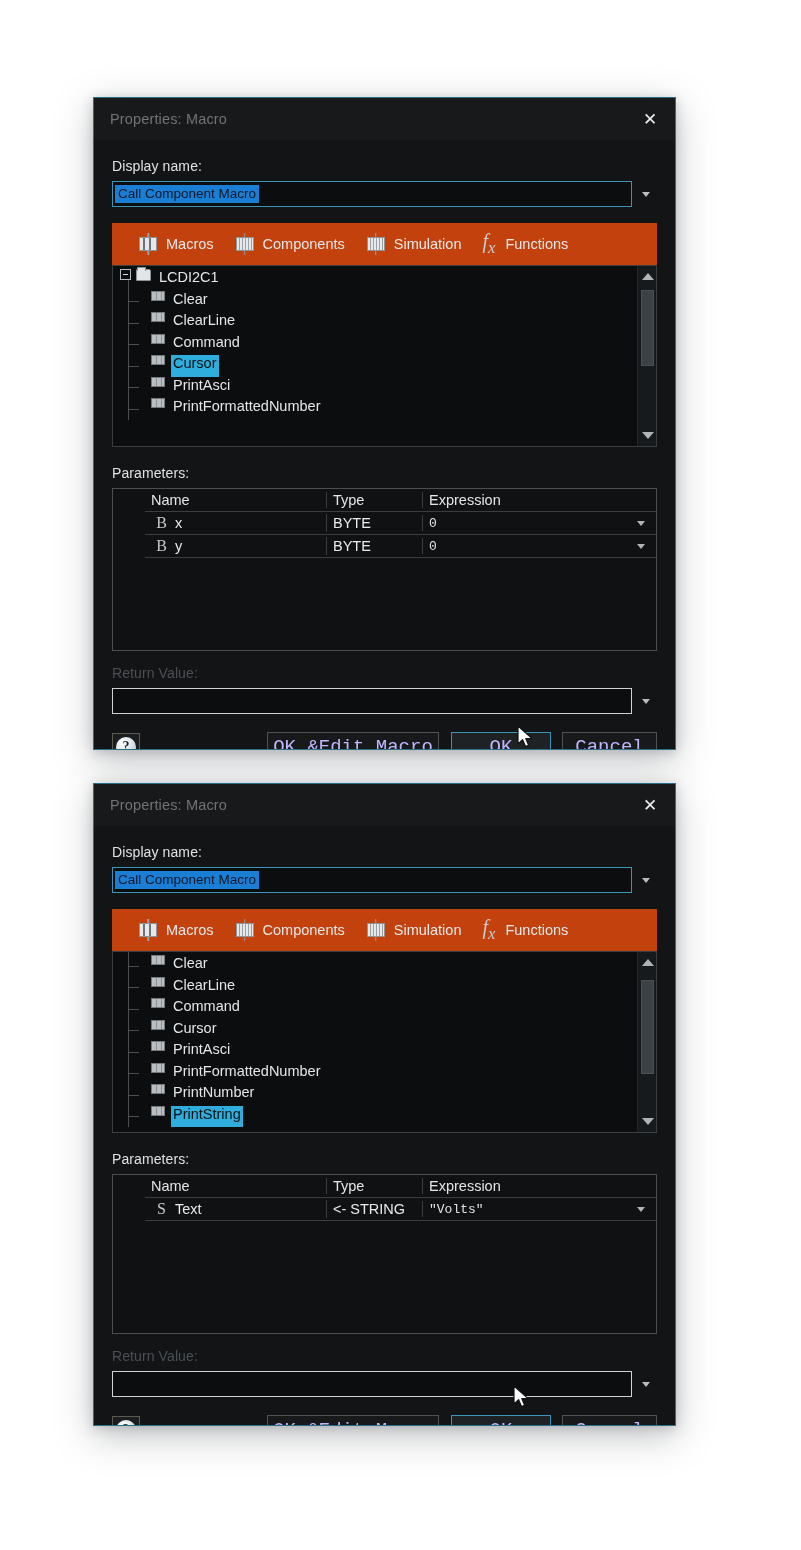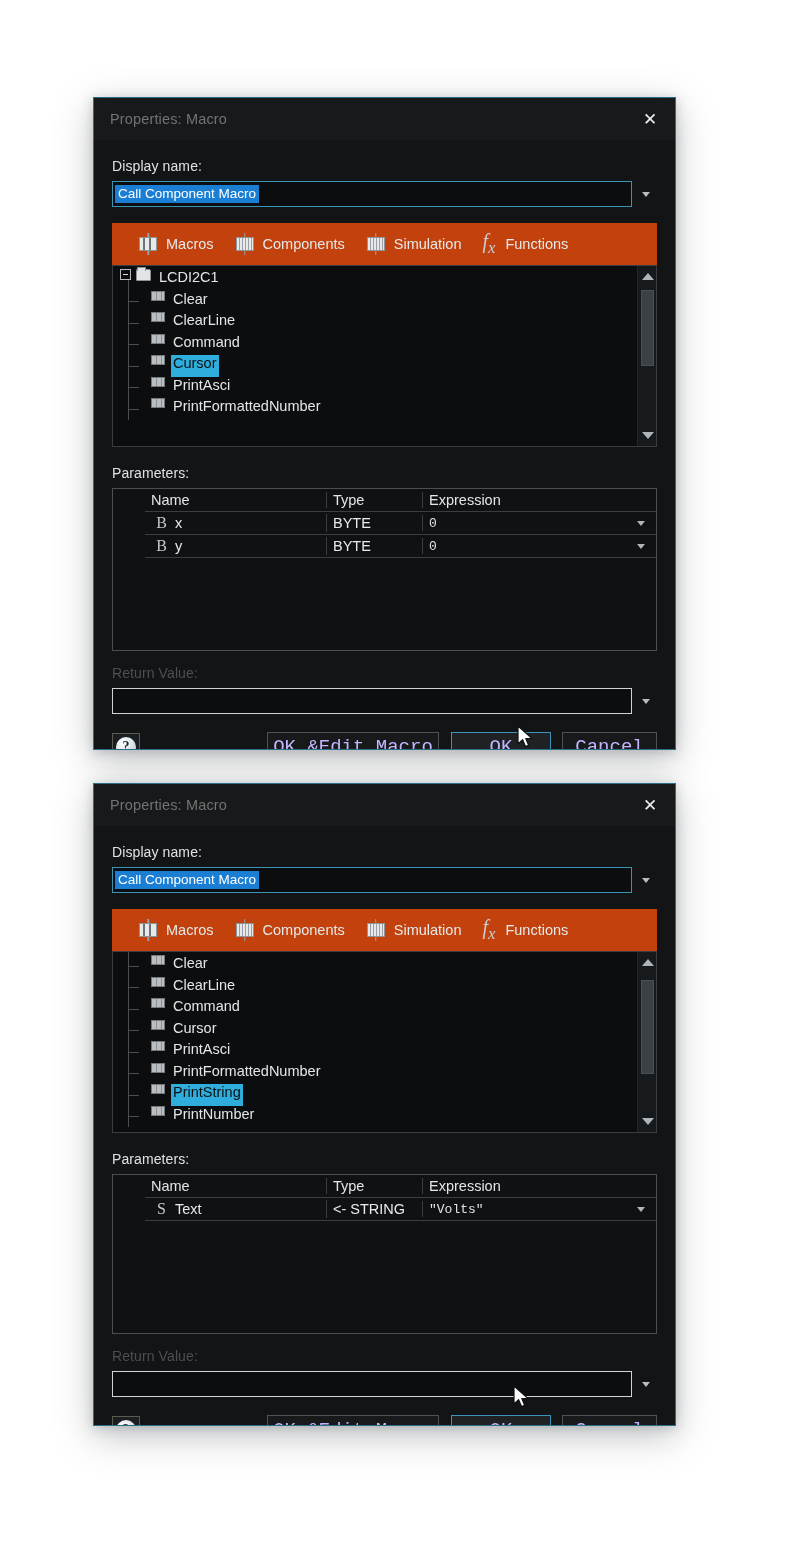--- a/index.html
+++ b/index.html
@@ -64,21 +64,21 @@
     height: 26px;
     background: #0b0d0e;
     border: 1px solid #cfd3d6;
     display: flex; align-items: center;
     padding: 0 2px;
     overflow: hidden;
   }
   .combo-input.focus { border-color: #3b93b5; }
   .sel-text {
     background: #1a7fd4;
-    color: #ffffff;
+    color: #0f172a;
     font-size: 13.5px;
     padding: 1px 3px 2px 3px;
     white-space: nowrap;
   }
   .combo-arrow {
     width: 22px;
     background: #121416;
     display: flex; align-items: center; justify-content: center;
     cursor: pointer;
   }
@@ -585,26 +585,26 @@
             <span class="node-label">PrintAsci</span>
           </div>
           <div class="tree-row">
             <span class="indent"></span>
             <span class="macro-ico"></span>
             <span class="node-label">PrintFormattedNumber</span>
           </div>
           <div class="tree-row">
             <span class="indent"></span>
             <span class="macro-ico"></span>
+            <span class="node-label">PrintNumber</span>
+          </div>
+          <div class="tree-row">
+            <span class="indent"></span>
+            <span class="macro-ico"></span>
             <span class="node-label selected">PrintString</span>
-          </div>
-          <div class="tree-row">
-            <span class="indent"></span>
-            <span class="macro-ico"></span>
-            <span class="node-label">PrintNumber</span>
           </div>
         </div>
         <div class="tscroll">
           <span class="arrow up">
               <i></i>
             </span>
           <span class="thumb" style="top:28px; height:94px;"></span>
           <span class="arrow dn">
               <i></i>
             </span>

